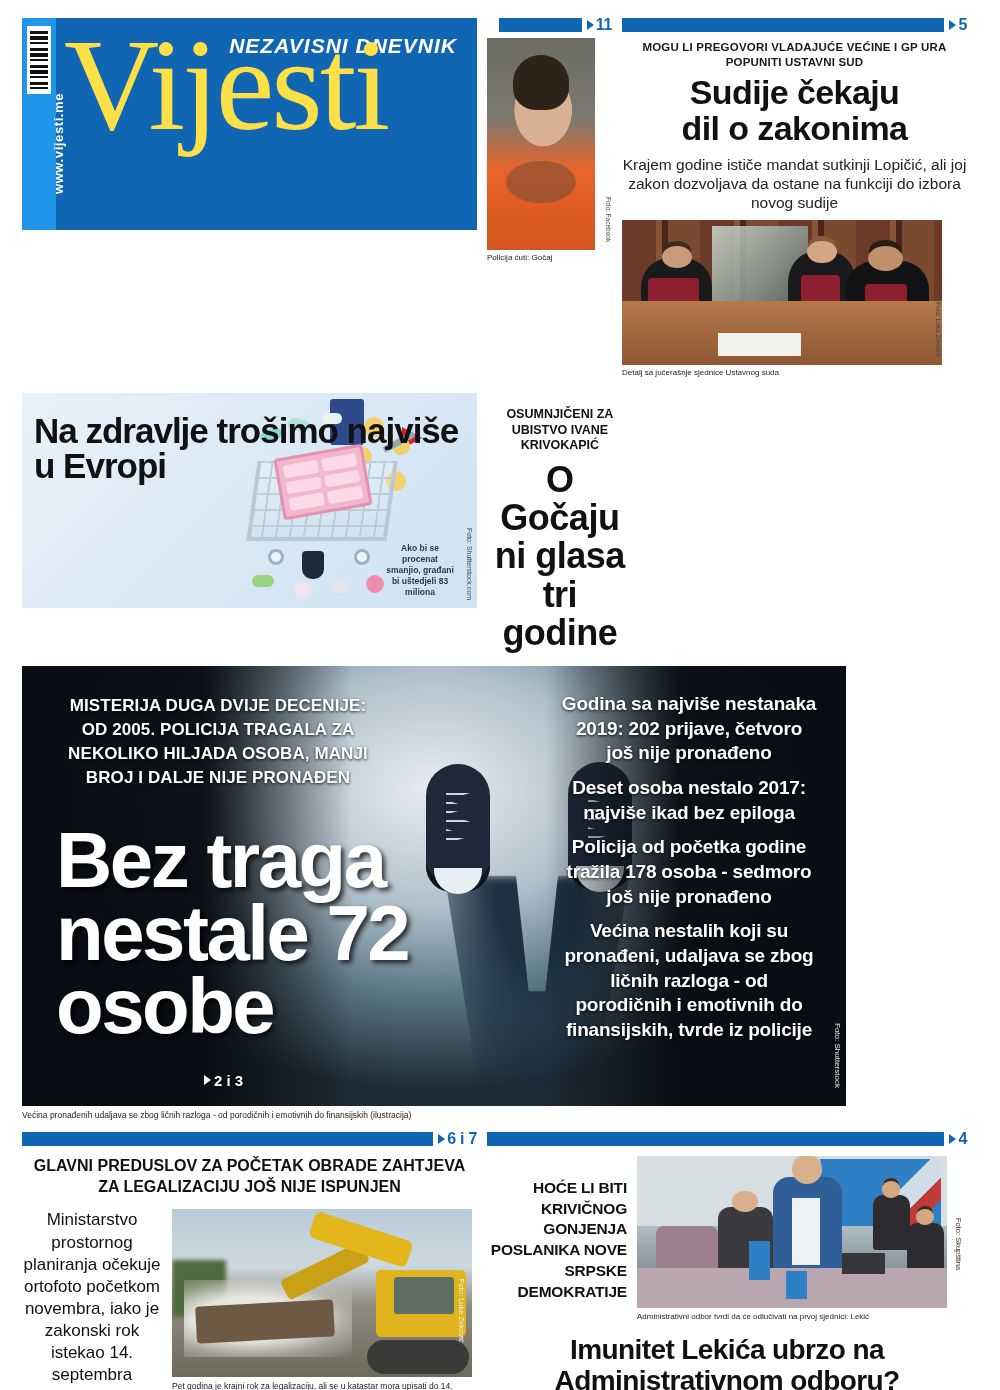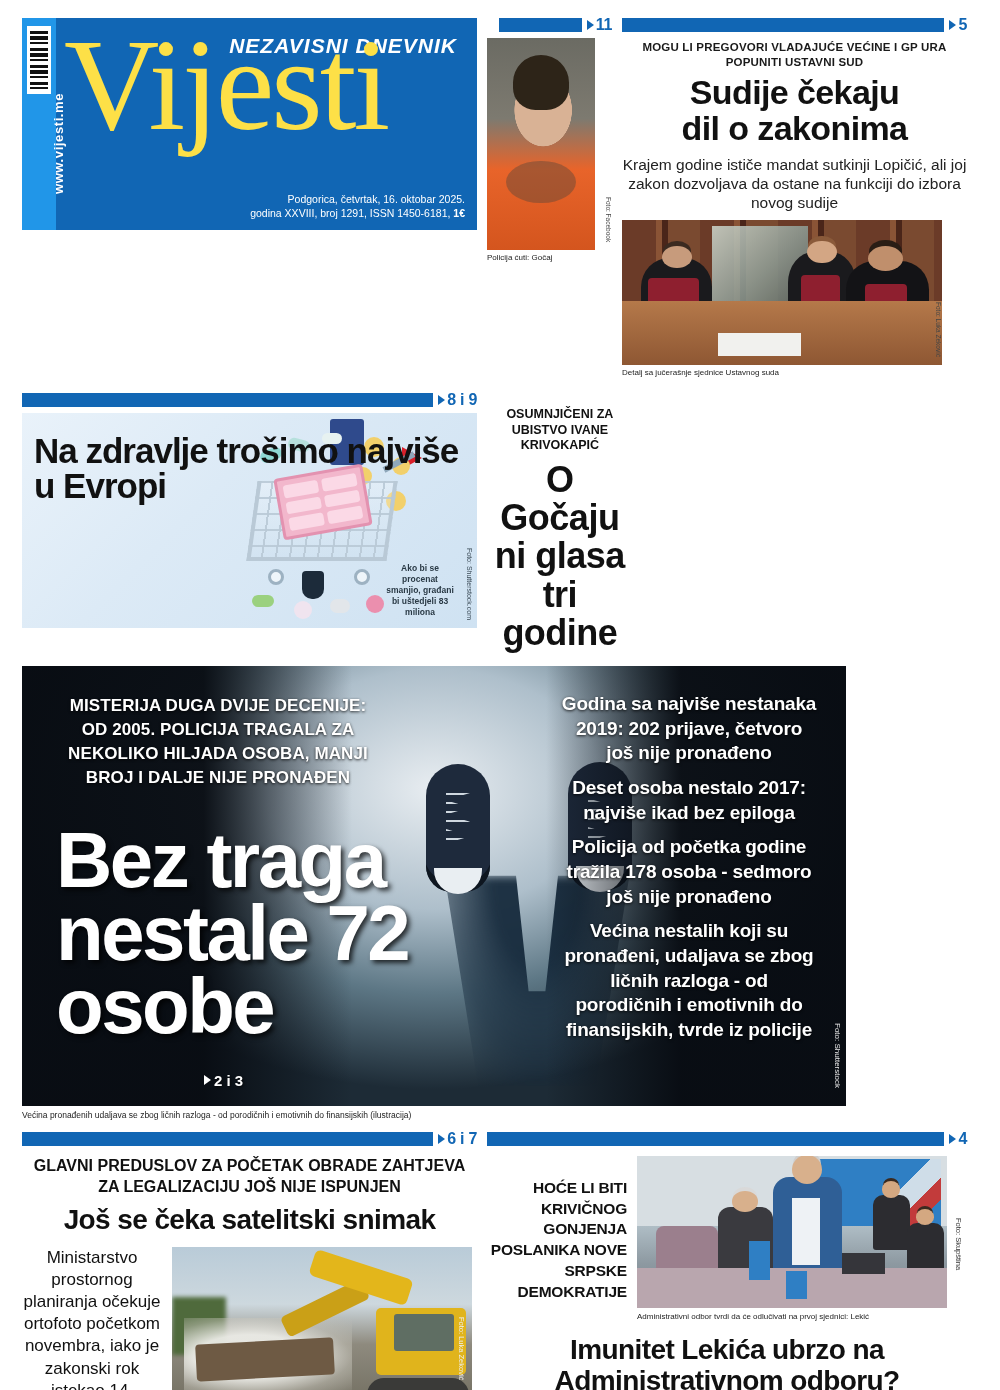--- a/index.html
+++ b/index.html
@@ -335,26 +335,20 @@
     <div class="masthead">
       <div class="mh-side">
         <div class="mh-barcode">
             <div class="bc"></div>
           </div>
         <div class="mh-url">www.vijesti.me</div>
       </div>
       <div class="mh-main">
         <div class="mh-kicker">NEZAVISNI DNEVNIK</div>
         <div class="mh-logo">Vijesti</div>
-        <div class="mh-info">
-          <div>Podgorica, četvrtak, 16. oktobar 2025.</div>
-          <div>
-            <span>godina XXVIII, broj 1291, ISSN 1450-6181,</span> <b>1€</b>
-          </div>
-        </div>
       </div>
     </div>
 
     <div class="portrait-col">
       <div class="rulebar">
         <div class="bar"></div>
         <div class="pg">
             <span class="tri"></span>
             <span>11</span>
           </div>
@@ -393,27 +387,20 @@
           <div class="pj-paper"></div>
         <div class="cred-v">Foto: Luka Zeković</div>
       </div>
       <div class="cap-sm">Detalj sa jučerašnje sjednice Ustavnog suda</div>
     </div>
   </div>
 
   <div class="row2">
 
     <div class="health">
-      <div class="rulebar">
-        <div class="bar"></div>
-        <div class="pg">
-            <span class="tri"></span>
-            <span>8 i 9</span>
-          </div>
-      </div>
       <div class="health-box">
         <div class="cart">
           <div class="bluebox"></div>
           <div class="redarrow"></div>
           <div class="pill p1"></div>
             <div class="pill p2"></div>
             <div class="pill p3"></div>
             <div class="pill p4"></div>
           <div class="pill p5"></div>
             <div class="pill p6"></div>
@@ -478,21 +465,20 @@
 
     <div class="sat">
       <div class="rulebar">
         <div class="bar"></div>
         <div class="pg">
             <span class="tri"></span>
             <span>6 i 7</span>
           </div>
       </div>
       <div class="sat-kicker">GLAVNI PREDUSLOV ZA POČETAK OBRADE ZAHTJEVA ZA LEGALIZACIJU JOŠ NIJE ISPUNJEN</div>
-      <div class="sat-head">Još se čeka satelitski snimak</div>
       <div class="sat-body">
         <div class="sat-text">Ministarstvo prostornog planiranja očekuje ortofoto početkom novembra, iako je zakonski rok istekao 14. septembra</div>
         <div class="sat-photo-wrap">
           <div class="sat-photo">
             <div class="sp-green"></div>
               <div class="sp-dust"></div>
               <div class="sp-rubble"></div>
             <div class="sp-arm2"></div>
               <div class="sp-arm"></div>
             <div class="sp-cab"></div>

